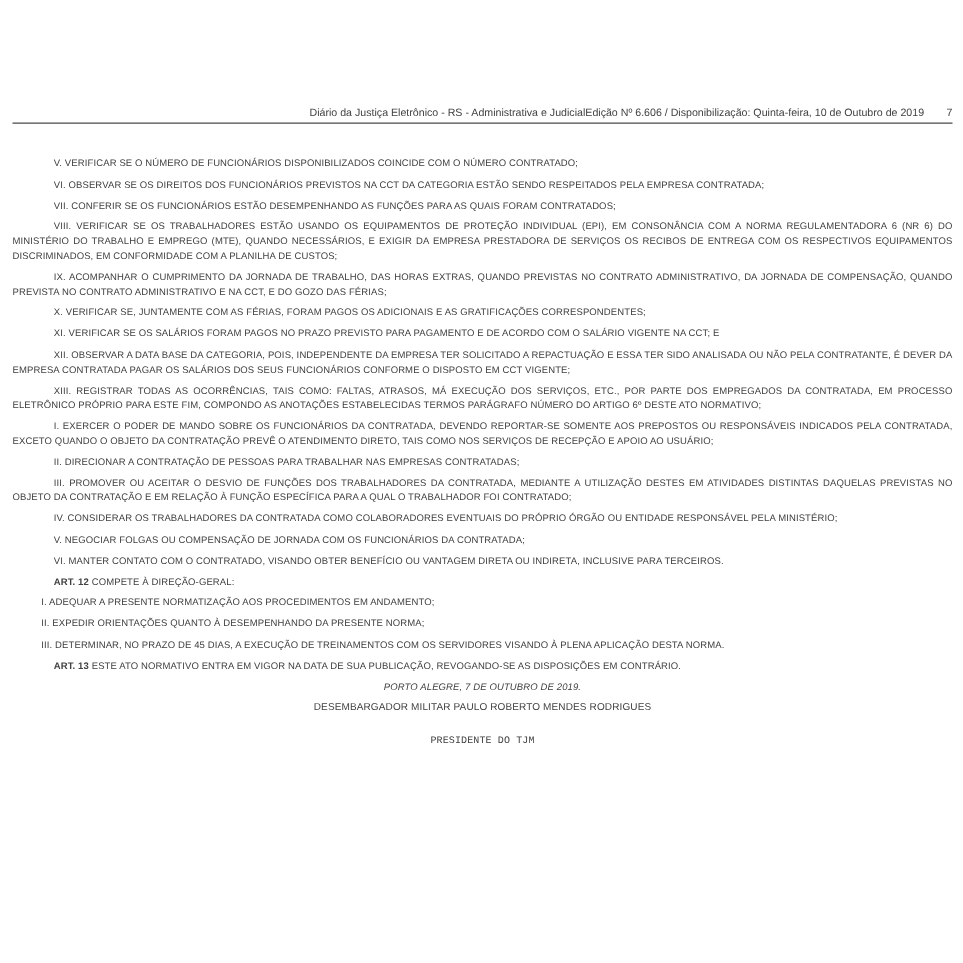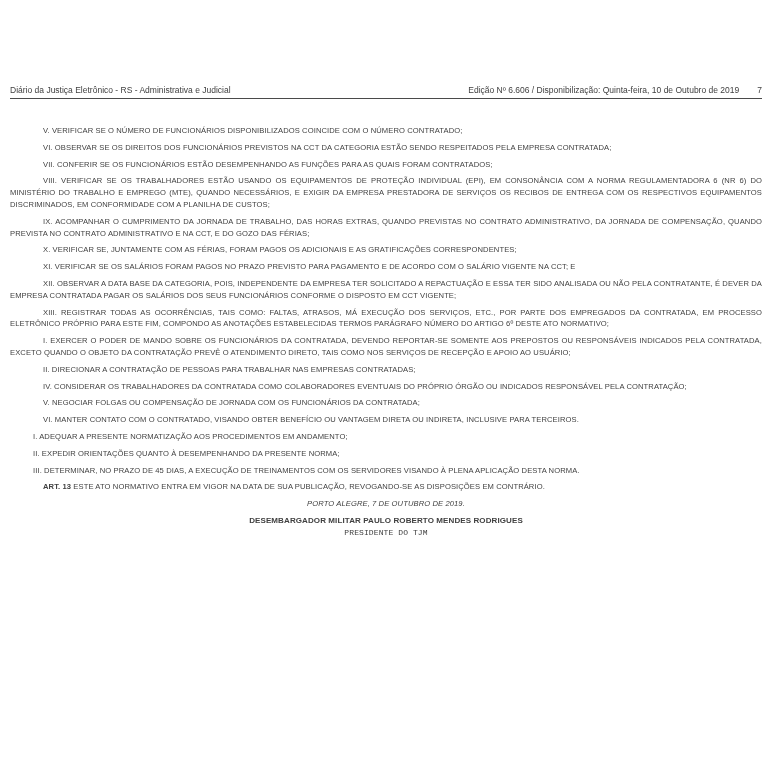--- a/index.html
+++ b/index.html
@@ -16,21 +16,21 @@
     -webkit-font-smoothing: antialiased;
   }
   .page {
     box-sizing: border-box;
     width: 770px;
     height: 770px;
     padding: 0 8px 0 10px;
   }
   .header {
     display: flex;
-    justify-content: space-between;
+    justify-content: flex-end;
     align-items: flex-end;
     padding-top: 37px;
     padding-bottom: 3px;
     border-bottom: 1.3px solid #4a4a4a;
     font-size: 8.5px;
     line-height: 10px;
     white-space: nowrap;
   }
   .header-right { display: flex; align-items: flex-end; margin-top: 48px; }
   .page-num { margin-left: 18px; }
@@ -44,22 +44,22 @@
     letter-spacing: 0.1px;
   }
   p.doc.item-alt { text-indent: 23px; }
   p.doc.place-date,
   p.doc.signature-name,
   p.doc.signature-title {
     text-align: center;
     text-indent: 0;
   }
   p.doc.signature-name {
-    font-weight: bold;
-    margin-bottom: 0;
+    font-weight: normal;
+    margin-bottom: 15px;
     font-size: 8px;
   }
   p.doc.signature-title { font-size: 8px; font-family: Liberation Mono, monospace; }
   strong.lead { font-weight: bold; }
   .gap-xl { margin-top: 28px; }
   .gap-lg { margin-top: 22px; }
   .gap-md { margin-top: 16px; font-style: italic; }
   .gap-sm { margin-top: 9px; }
 </style>
 </head>
@@ -78,23 +78,25 @@
       <p class="doc item">VI. OBSERVAR SE OS DIREITOS DOS FUNCIONÁRIOS PREVISTOS NA CCT DA CATEGORIA ESTÃO SENDO RESPEITADOS PELA EMPRESA CONTRATADA;</p>
       <p class="doc item">VII. CONFERIR SE OS FUNCIONÁRIOS ESTÃO DESEMPENHANDO AS FUNÇÕES PARA AS QUAIS FORAM CONTRATADOS;</p>
       <p class="doc item">VIII. VERIFICAR SE OS TRABALHADORES ESTÃO USANDO OS EQUIPAMENTOS DE PROTEÇÃO INDIVIDUAL (EPI), EM CONSONÂNCIA COM A NORMA REGULAMENTADORA 6 (NR 6) DO MINISTÉRIO DO TRABALHO E EMPREGO (MTE), QUANDO NECESSÁRIOS, E EXIGIR DA EMPRESA PRESTADORA DE SERVIÇOS OS RECIBOS DE ENTREGA COM OS RESPECTIVOS EQUIPAMENTOS DISCRIMINADOS, EM CONFORMIDADE COM A PLANILHA DE CUSTOS;</p>
       <p class="doc item">IX. ACOMPANHAR O CUMPRIMENTO DA JORNADA DE TRABALHO, DAS HORAS EXTRAS, QUANDO PREVISTAS NO CONTRATO ADMINISTRATIVO, DA JORNADA DE COMPENSAÇÃO, QUANDO PREVISTA NO CONTRATO ADMINISTRATIVO E NA CCT, E DO GOZO DAS FÉRIAS;</p>
       <p class="doc item">X. VERIFICAR SE, JUNTAMENTE COM AS FÉRIAS, FORAM PAGOS OS ADICIONAIS E AS GRATIFICAÇÕES CORRESPONDENTES;</p>
       <p class="doc item">XI. VERIFICAR SE OS SALÁRIOS FORAM PAGOS NO PRAZO PREVISTO PARA PAGAMENTO E DE ACORDO COM O SALÁRIO VIGENTE NA CCT; E</p>
       <p class="doc item">XII. OBSERVAR A DATA BASE DA CATEGORIA, POIS, INDEPENDENTE DA EMPRESA TER SOLICITADO A REPACTUAÇÃO E ESSA TER SIDO ANALISADA OU NÃO PELA CONTRATANTE, É DEVER DA EMPRESA CONTRATADA PAGAR OS SALÁRIOS DOS SEUS FUNCIONÁRIOS CONFORME O DISPOSTO EM CCT VIGENTE;</p>
       <p class="doc item">XIII. REGISTRAR TODAS AS OCORRÊNCIAS, TAIS COMO: FALTAS, ATRASOS, MÁ EXECUÇÃO DOS SERVIÇOS, ETC., POR PARTE DOS EMPREGADOS DA CONTRATADA, EM PROCESSO ELETRÔNICO PRÓPRIO PARA ESTE FIM, COMPONDO AS ANOTAÇÕES ESTABELECIDAS TERMOS PARÁGRAFO NÚMERO DO ARTIGO 6º DESTE ATO NORMATIVO;</p>
       <p class="doc item">I. EXERCER O PODER DE MANDO SOBRE OS FUNCIONÁRIOS DA CONTRATADA, DEVENDO REPORTAR-SE SOMENTE AOS PREPOSTOS OU RESPONSÁVEIS INDICADOS PELA CONTRATADA, EXCETO QUANDO O OBJETO DA CONTRATAÇÃO PREVÊ O ATENDIMENTO DIRETO, TAIS COMO NOS SERVIÇOS DE RECEPÇÃO E APOIO AO USUÁRIO;</p>
       <p class="doc item">II. DIRECIONAR A CONTRATAÇÃO DE PESSOAS PARA TRABALHAR NAS EMPRESAS CONTRATADAS;</p>
-      <p class="doc item">IV. CONSIDERAR OS TRABALHADORES DA CONTRATADA COMO COLABORADORES EVENTUAIS DO PRÓPRIO ÓRGÃO OU INDICADOS RESPONSÁVEL PELA CONTRATAÇÃO;</p>
+      <p class="doc item">III. PROMOVER OU ACEITAR O DESVIO DE FUNÇÕES DOS TRABALHADORES DA CONTRATADA, MEDIANTE A UTILIZAÇÃO DESTES EM ATIVIDADES DISTINTAS DAQUELAS PREVISTAS NO OBJETO DA CONTRATAÇÃO E EM RELAÇÃO À FUNÇÃO ESPECÍFICA PARA A QUAL O TRABALHADOR FOI CONTRATADO;</p>
+      <p class="doc item">IV. CONSIDERAR OS TRABALHADORES DA CONTRATADA COMO COLABORADORES EVENTUAIS DO PRÓPRIO ÓRGÃO OU ENTIDADE RESPONSÁVEL PELA MINISTÉRIO;</p>
       <p class="doc item">V. NEGOCIAR FOLGAS OU COMPENSAÇÃO DE JORNADA COM OS FUNCIONÁRIOS DA CONTRATADA;</p>
       <p class="doc item">VI. MANTER CONTATO COM O CONTRATADO, VISANDO OBTER BENEFÍCIO OU VANTAGEM DIRETA OU INDIRETA, INCLUSIVE PARA TERCEIROS.</p>
+      <p class="doc item gap-xl"><strong class="lead">ART. 12</strong> COMPETE À DIREÇÃO-GERAL:</p>
       <p class="doc item-alt">I. ADEQUAR A PRESENTE NORMATIZAÇÃO AOS PROCEDIMENTOS EM ANDAMENTO;</p>
       <p class="doc item-alt">II. EXPEDIR ORIENTAÇÕES QUANTO À DESEMPENHANDO DA PRESENTE NORMA;</p>
       <p class="doc item-alt">III. DETERMINAR, NO PRAZO DE 45 DIAS, A EXECUÇÃO DE TREINAMENTOS COM OS SERVIDORES VISANDO À PLENA APLICAÇÃO DESTA NORMA.</p>
       <p class="doc item gap-lg"><strong class="lead">ART. 13</strong> ESTE ATO NORMATIVO ENTRA EM VIGOR NA DATA DE SUA PUBLICAÇÃO, REVOGANDO-SE AS DISPOSIÇÕES EM CONTRÁRIO.</p>
       <p class="doc place-date gap-md">PORTO ALEGRE, 7 DE OUTUBRO DE 2019.</p>
       <p class="doc signature-name gap-sm">DESEMBARGADOR MILITAR PAULO ROBERTO MENDES RODRIGUES</p>
       <p class="doc signature-title">PRESIDENTE DO TJM</p>
     </div>
 </div>
 

